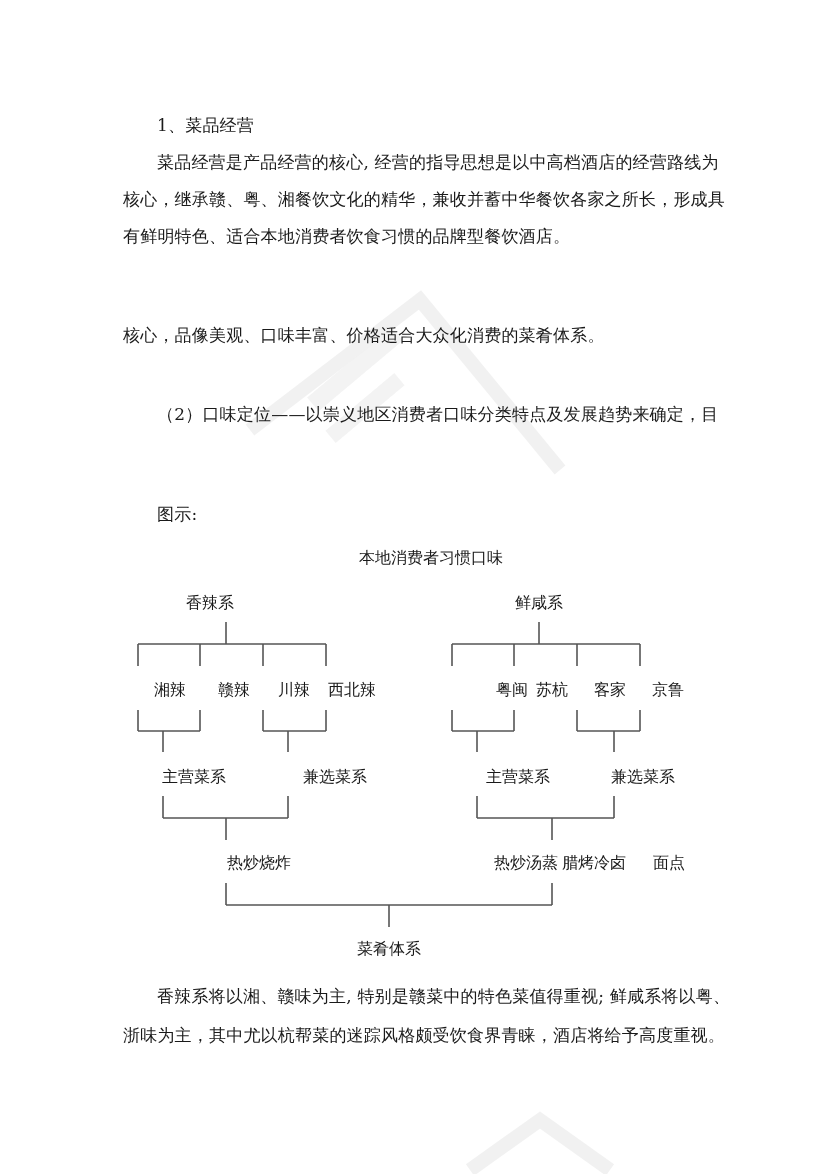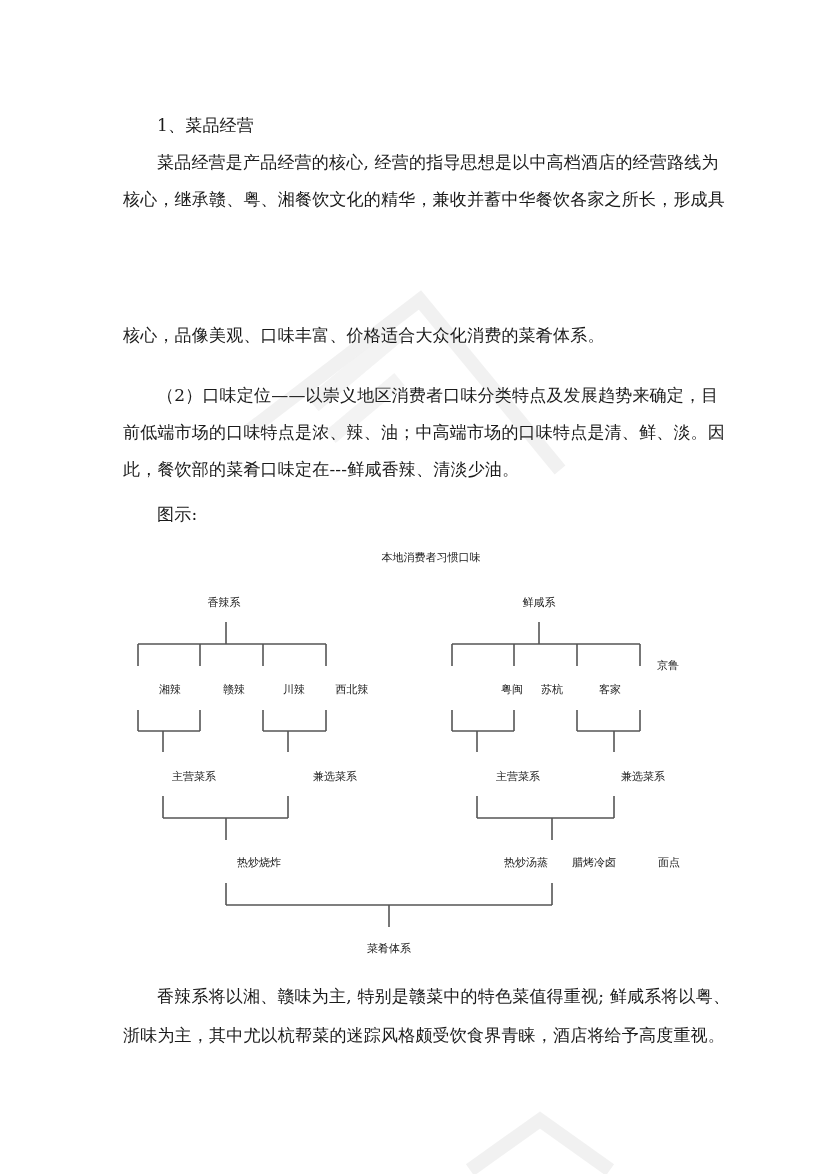--- a/index.html
+++ b/index.html
@@ -1,20 +1,20 @@
 <!DOCTYPE html>
 <html><head>
 <meta charset="utf-8">
 <style>
   html, body { margin: 0; padding: 0; background: #ffffff; }
   body { width: 830px; height: 1174px; position: relative; overflow: hidden;
          font-family: "DejaVu Serif", "Liberation Serif", serif; color: #1a1a1a; }
   .page { position: absolute; left: 0; top: 0; width: 674px; height: 1174px; }
   .line { position: absolute; font-size: 17px; line-height: 20px; white-space: nowrap; letter-spacing: 0.2px; }
-  .node { position: absolute; font-size: 11px; line-height: 20px; white-space: nowrap; transform: translateX(-50%); }
+  .node { position: absolute; font-size: 16px; line-height: 20px; white-space: nowrap; transform: translateX(-50%); }
   .watermark { position: absolute; pointer-events: none; }
   svg.diagram { position: absolute; left: 0; top: 0; }
   svg.diagram line { stroke: #555; stroke-width: 1.6; }
 </style>
 </head>
 <body>
 
 <div class="page">
 
   <svg class="watermark" width="830" height="1174" style="left:0;top:0;">
@@ -25,46 +25,45 @@
     <g fill="#f1f1f1" opacity="0.8">
       <rect x="300" y="360" width="110" height="18" transform="rotate(-40 355 369)"></rect>
       <rect x="320" y="400" width="90" height="16" transform="rotate(-40 365 408)"></rect>
     </g>
   </svg>
 
   <div class="line" style="left:157px; top:115px;">1、菜品经营</div>
 
   <div class="line" style="left:123px; top:189px;">核心，继承赣、粤、湘餐饮文化的精华，兼收并蓄中华餐饮各家之所长，形成具</div>
   <div class="line" style="left:157px; top:152px;">菜品经营是产品经营的核心, 经营的指导思想是以中高档酒店的经营路线为</div>
+  <div class="line" style="left:123px; top:226px;">有鲜明特色、适合本地消费者饮食习惯的品牌型餐饮酒店。</div>
 
   <div class="line" style="left:123px; top:325px;">核心，品像美观、口味丰富、价格适合大众化消费的菜肴体系。</div>
 
-  <div class="line" style="left:157px; top:385px;">（2）口味定位——以崇义地区消费者口味分类特点及发展趋势来确定，目</div>
-  <div class="line" style="left:123px; top:422px;">前低端市场的口味特点是浓、辣、油；中高端市场的口味特点是清、鲜、淡。因</div>
-  <div class="line" style="left:123px; top:459px;">此，餐饮部的菜肴口味定在---鲜咸香辣、清淡少油。</div>
+  <div class="line" style="left:157px; top:404px;">（2）口味定位——以崇义地区消费者口味分类特点及发展趋势来确定，目</div>
 
   <div class="line" style="left:157px; top:504px;">图示:</div>
 
   <div>
     <div class="node" style="left:431px; top:548px;">本地消费者习惯口味</div>
 
-    <div class="node" style="left:224px; top:593px;">香辣系</div>
+    <div class="node" style="left:210px; top:593px;">香辣系</div>
     <div class="node" style="left:170px; top:680px;">湘辣</div>
     <div class="node" style="left:234px; top:680px;">赣辣</div>
     <div class="node" style="left:294px; top:680px;">川辣</div>
     <div class="node" style="left:352px; top:680px;">西北辣</div>
     <div class="node" style="left:194px; top:767px;">主营菜系</div>
     <div class="node" style="left:335px; top:767px;">兼选菜系</div>
     <div class="node" style="left:259px; top:853px;">热炒烧炸</div>
 
     <div class="node" style="left:539px; top:593px;">鲜咸系</div>
     <div class="node" style="left:476px; top:680px;margin-left:36px;">粤闽</div>
     <div class="node" style="left:552px; top:680px;">苏杭</div>
     <div class="node" style="left:610px; top:680px;">客家</div>
-    <div class="node" style="left:668px; top:656px;text-align:right;">京鲁</div>
+    <div class="node" style="left:668px; top:680px;text-align:right;">京鲁</div>
     <div class="node" style="left:518px; top:767px;">主营菜系</div>
     <div class="node" style="left:643px; top:767px;">兼选菜系</div>
     <div class="node" style="left:505px; top:853px;margin-left:21px;">热炒汤蒸</div>
     <div class="node" style="left:594px; top:853px;">腊烤冷卤</div>
     <div class="node" style="left:669px; top:853px;">面点</div>
 
     <div class="node" style="left:389px; top:939px;">菜肴体系</div>
 
     <svg class="diagram" width="830" height="1174">
 

